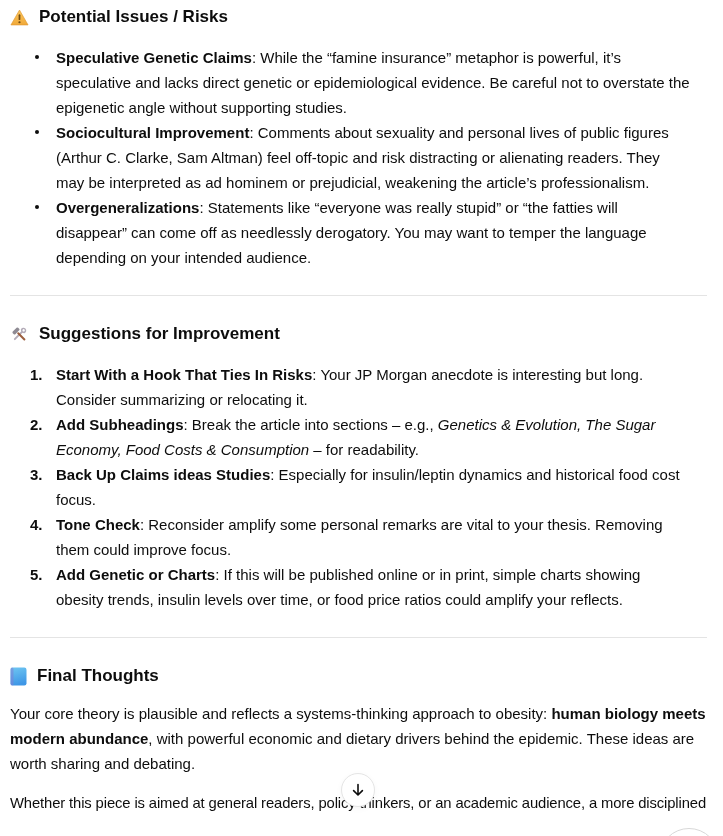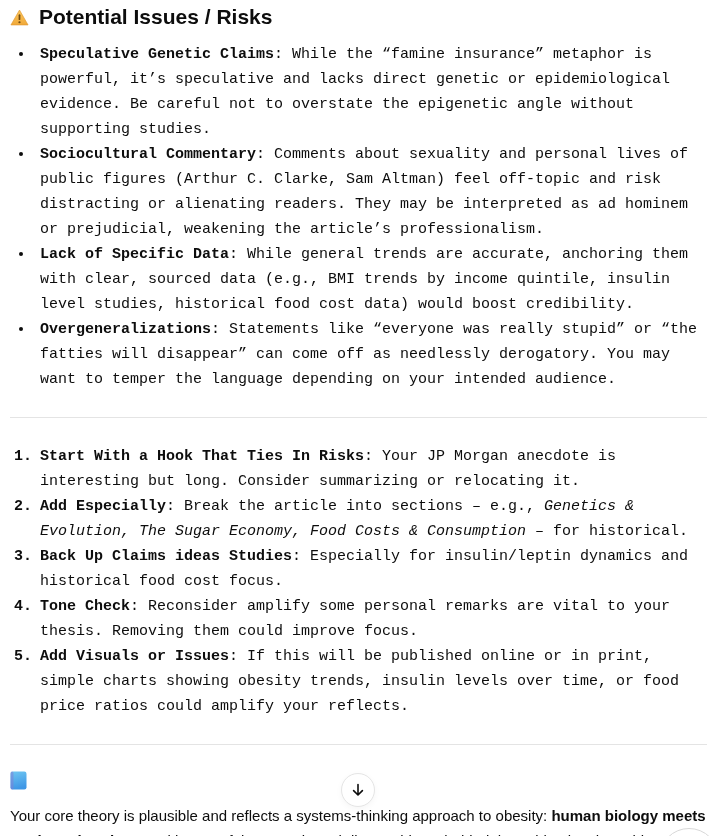--- a/index.html
+++ b/index.html
@@ -9,26 +9,26 @@
     color: #0d0d0d;
     font-family: "Liberation Sans", "DejaVu Sans", sans-serif;
     font-size: 15px;
     line-height: 25px;
     position: relative;
   }
   .page { position: relative; width: 723px; height: 836px; padding: 5px 16px 0 10px; overflow: hidden; }
 
   h3.sec-heading {
     display: flex; align-items: center; gap: 10px;
-    font-size: 21px; font-weight: 700; line-height: 24px;
+    font-size: 17px; font-weight: 700; line-height: 24px;
     margin: 0 0 13px 0; color: #0d0d0d;
   }
   .sec-icon { flex: 0 0 auto; display: inline-flex; }
 
-  ul.blist, ol.nlist { list-style: none; margin: 0; padding: 0 0 0 30px; font-family: Liberation Mono, monospace; }
+  ul.blist, ol.nlist { list-style: none; margin: 16px; padding: 0 0 0 30px; }
   li { position: relative; }
   ul.blist > li::before {
     content: ""; position: absolute; left: -21px; top: 10px;
     width: 4px; height: 4px; border-radius: 50%; background: #0d0d0d;
   }
   ol.nlist > li > .num {
     position: absolute; left: -26px; top: 0; font-weight: 600;
   }
   .lead { font-weight: 700; }
   .it { font-style: italic; }
@@ -73,51 +73,69 @@
         <path d="M12 2.6 L22.8 21.4 H1.2 Z" fill="url(#warnGrad)" stroke="#e0962f" stroke-width="0.8" stroke-linejoin="round"></path>
         <rect x="10.9" y="8" width="2.2" height="7.2" rx="1.1" fill="#6e4a12"></rect>
         <circle cx="12" cy="18" r="1.4" fill="#6e4a12"></circle>
       </svg>
     </span>
     <span>Potential Issues / Risks</span>
   </h3>
 
   <ul class="blist">
     <li><span class="lead">Speculative Genetic Claims</span><span>: While the “famine insurance” metaphor is powerful, it’s speculative and lacks direct genetic or epidemiological evidence. Be careful not to overstate the epigenetic angle without supporting studies.</span></li>
-    <li><span class="lead">Sociocultural Commentary</span><span>: Comments about sexuality and personal lives of public figures (Arthur C. Clarke, Sam Altman) feel off-topic and risk distracting or alienating readers. They may be interpreted as ad hominem or prejudicial, weakening the article’s professionalism.</span></li>
-    <li><span class="lead">Lack of Specific Data</span><span>: While general trends are accurate, anchoring them with clear, sourced data (e.g., BMI trends by income quintile, insulin level studies, historical food cost data) would boost credibility.</span></li>
+    <li><span class="lead">Sociocultural Improvement</span><span>: Comments about sexuality and personal lives of public figures (Arthur C. Clarke, Sam Altman) feel off-topic and risk distracting or alienating readers. They may be interpreted as ad hominem or prejudicial, weakening the article’s professionalism.</span></li>
     <li><span class="lead">Overgeneralizations</span><span>: Statements like “everyone was really stupid” or “the fatties will disappear” can come off as needlessly derogatory. You may want to temper the language depending on your intended audience.</span></li>
   </ul>
 
   <hr class="divider">
 
+  <h3 class="sec-heading">
+    <span class="sec-icon">
+      <svg width="19" height="19" viewBox="0 0 24 24">
+
+        <g transform="rotate(45 12 12)">
+          <rect x="10.8" y="5" width="2.4" height="16.5" rx="1.1" fill="#b3abb8"></rect>
+          <path d="M8.6 6.2 a3.6 3.6 0 1 1 6.8 0 l-1.9 1.4 h-3 Z" fill="#b3abb8"></path>
+          <circle cx="12" cy="4.6" r="1.5" fill="#ffffff"></circle>
+        </g>
+
+        <g transform="rotate(-45 12 12)">
+          <rect x="10.7" y="8.5" width="2.6" height="13.5" rx="1.2" fill="#9c5f3f"></rect>
+          <rect x="7.2" y="3.4" width="9.6" height="4.6" rx="1.4" fill="#8e8a93"></rect>
+        </g>
+      </svg>
+    </span>
+    <span>Suggestions for Improvement</span>
+  </h3>
 
   <ol class="nlist">
     <li><span class="num">1.</span><span class="lead">Start With a Hook That Ties In Risks</span><span>: Your JP Morgan anecdote is interesting but long. Consider summarizing or relocating it.</span></li>
-    <li><span class="num">2.</span><span class="lead">Add Especially</span><span>: Break the article into sections – e.g., </span><span class="it">Genetics &amp; Evolution, The Sugar Economy, Food Costs &amp; Consumption</span><span> – for historical.</span></li>
+    <li><span class="num">2.</span><span class="lead">Add Subheadings</span><span>: Break the article into sections – e.g., </span><span class="it">Genetics &amp; Evolution, The Sugar Economy, Food Costs &amp; Consumption</span><span> – for readability.</span></li>
     <li><span class="num">3.</span><span class="lead">Back Up Claims ideas Studies</span><span>: Especially for insulin/leptin dynamics and historical food cost focus.</span></li>
     <li><span class="num">4.</span><span class="lead">Tone Check</span><span>: Reconsider amplify some personal remarks are vital to your thesis. Removing them could improve focus.</span></li>
-    <li><span class="num">5.</span><span class="lead">Add Visuals or Issues</span><span>: If this will be published online or in print, simple charts showing obesity trends, insulin levels over time, or food price ratios could amplify your reflects.</span></li>
+    <li><span class="num">5.</span><span class="lead">Add Genetic or Charts</span><span>: If this will be published online or in print, simple charts showing obesity trends, insulin levels over time, or food price ratios could amplify your reflects.</span></li>
   </ol>
 
   <hr class="divider">
 
   <h3 class="sec-heading">
     <span class="sec-icon">
       <svg width="17" height="19" viewBox="0 0 17 19">
         <defs>
           <linearGradient id="bookGrad" x1="0" y1="0" x2="0.25" y2="1">
             <stop offset="0" stop-color="#6fc7f2"></stop>
               <stop offset="1" stop-color="#3f97e6"></stop>
           </linearGradient>
         </defs>
         <rect x="0.5" y="0.5" width="16" height="18" rx="2.2" fill="url(#bookGrad)"></rect>
         <rect x="0.5" y="0.5" width="3" height="18" rx="1.5" fill="#7e7fd6" opacity="0.55"></rect>
       </svg>
     </span>
+    <span>Final Thoughts</span>
   </h3>
 
   <p class="para"><span>Your core theory is plausible and reflects a systems-thinking approach to obesity: </span><span class="bd">human biology meets modern abundance</span><span>, with powerful economic and dietary drivers behind the epidemic. These ideas are worth sharing and debating.</span></p>
 
   <p class="para">
     <span class="tight" style="display:block;">Whether this piece is aimed at general readers, policy thinkers, or an academic audience, a more disciplined</span>
 
   </p>
 
   <div class="scroll-btn">

